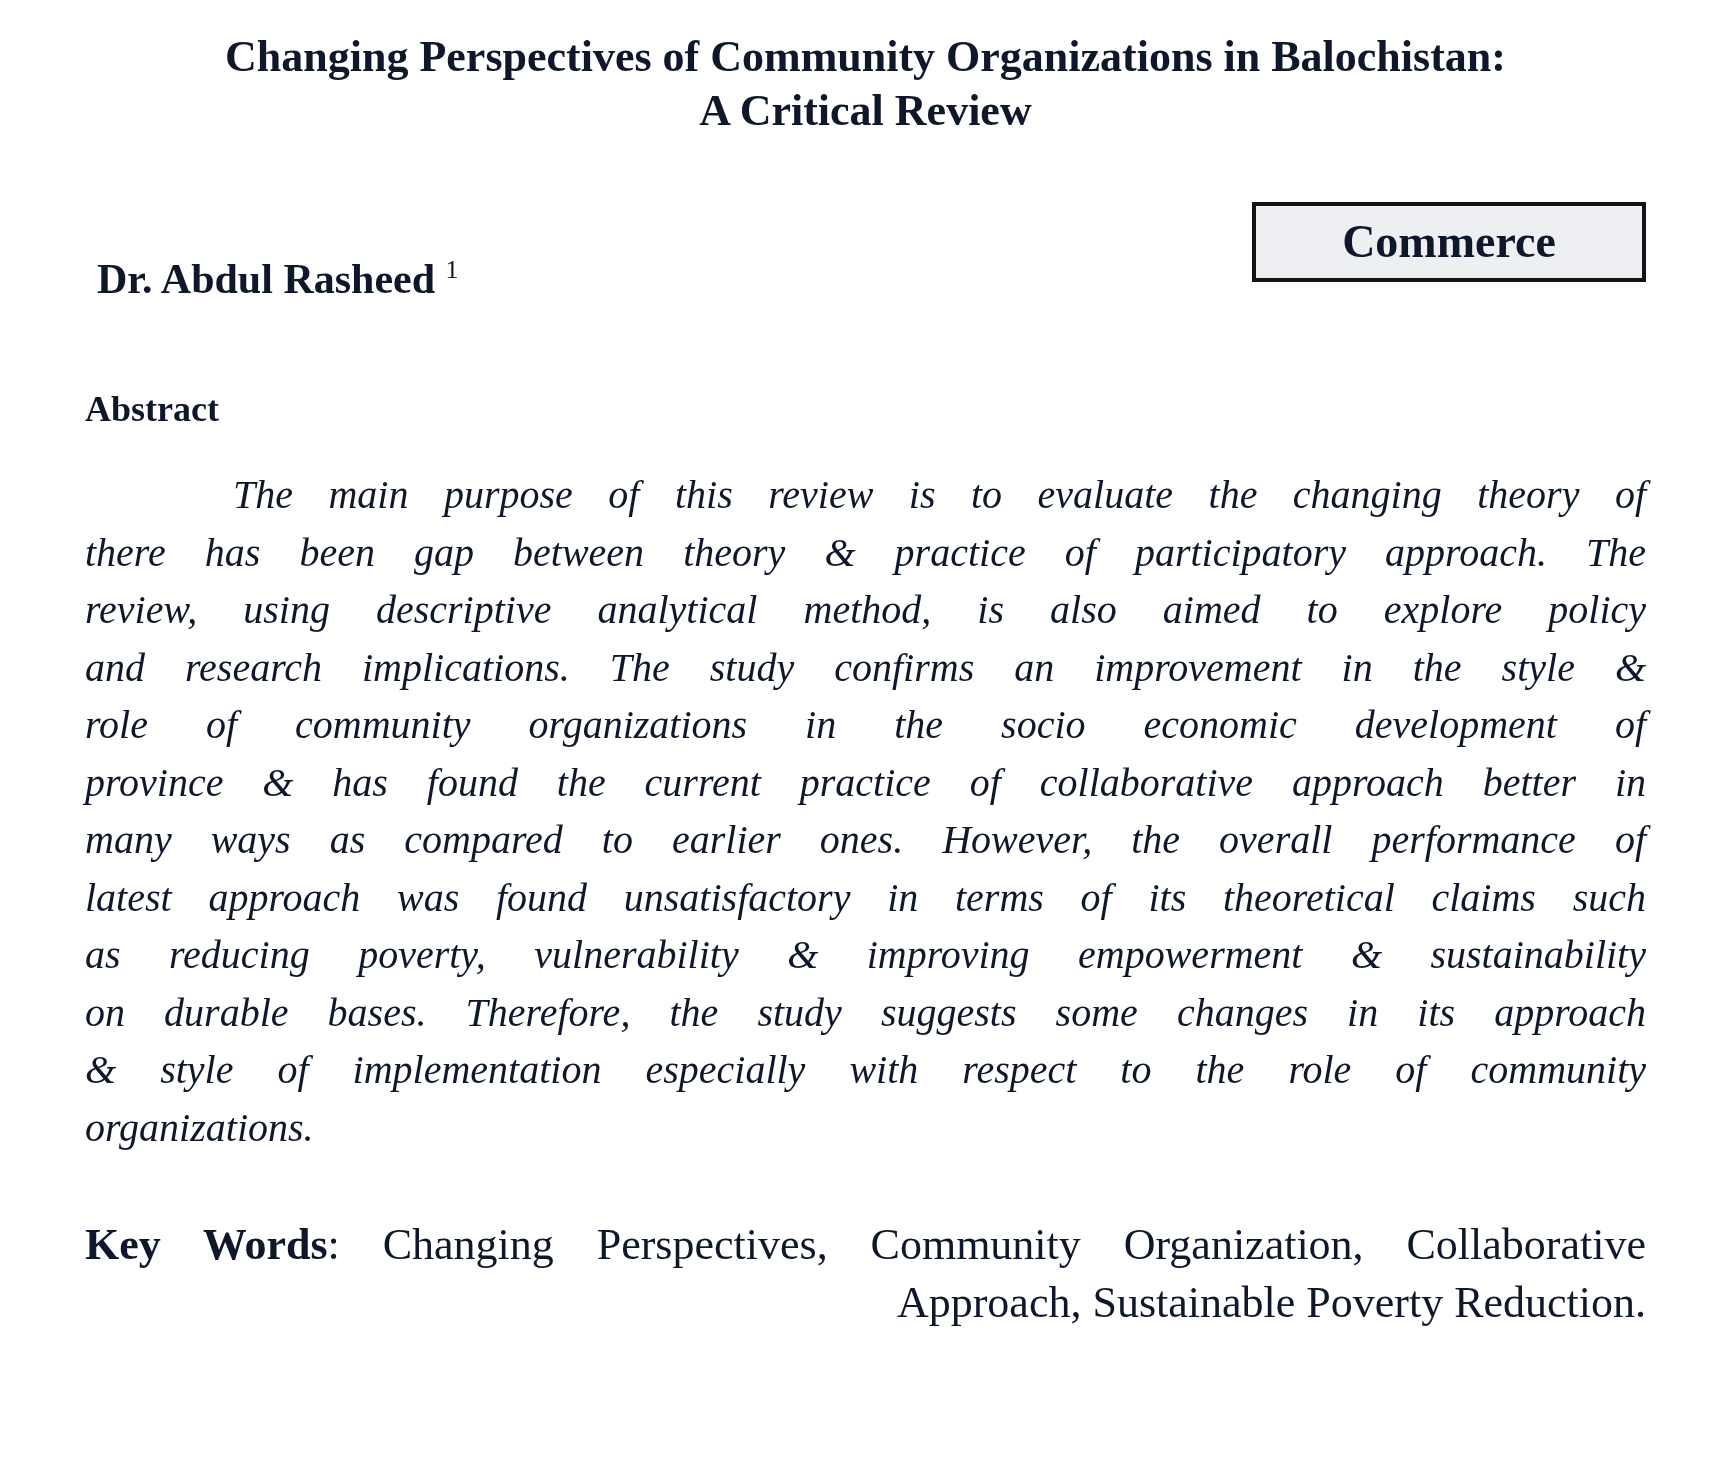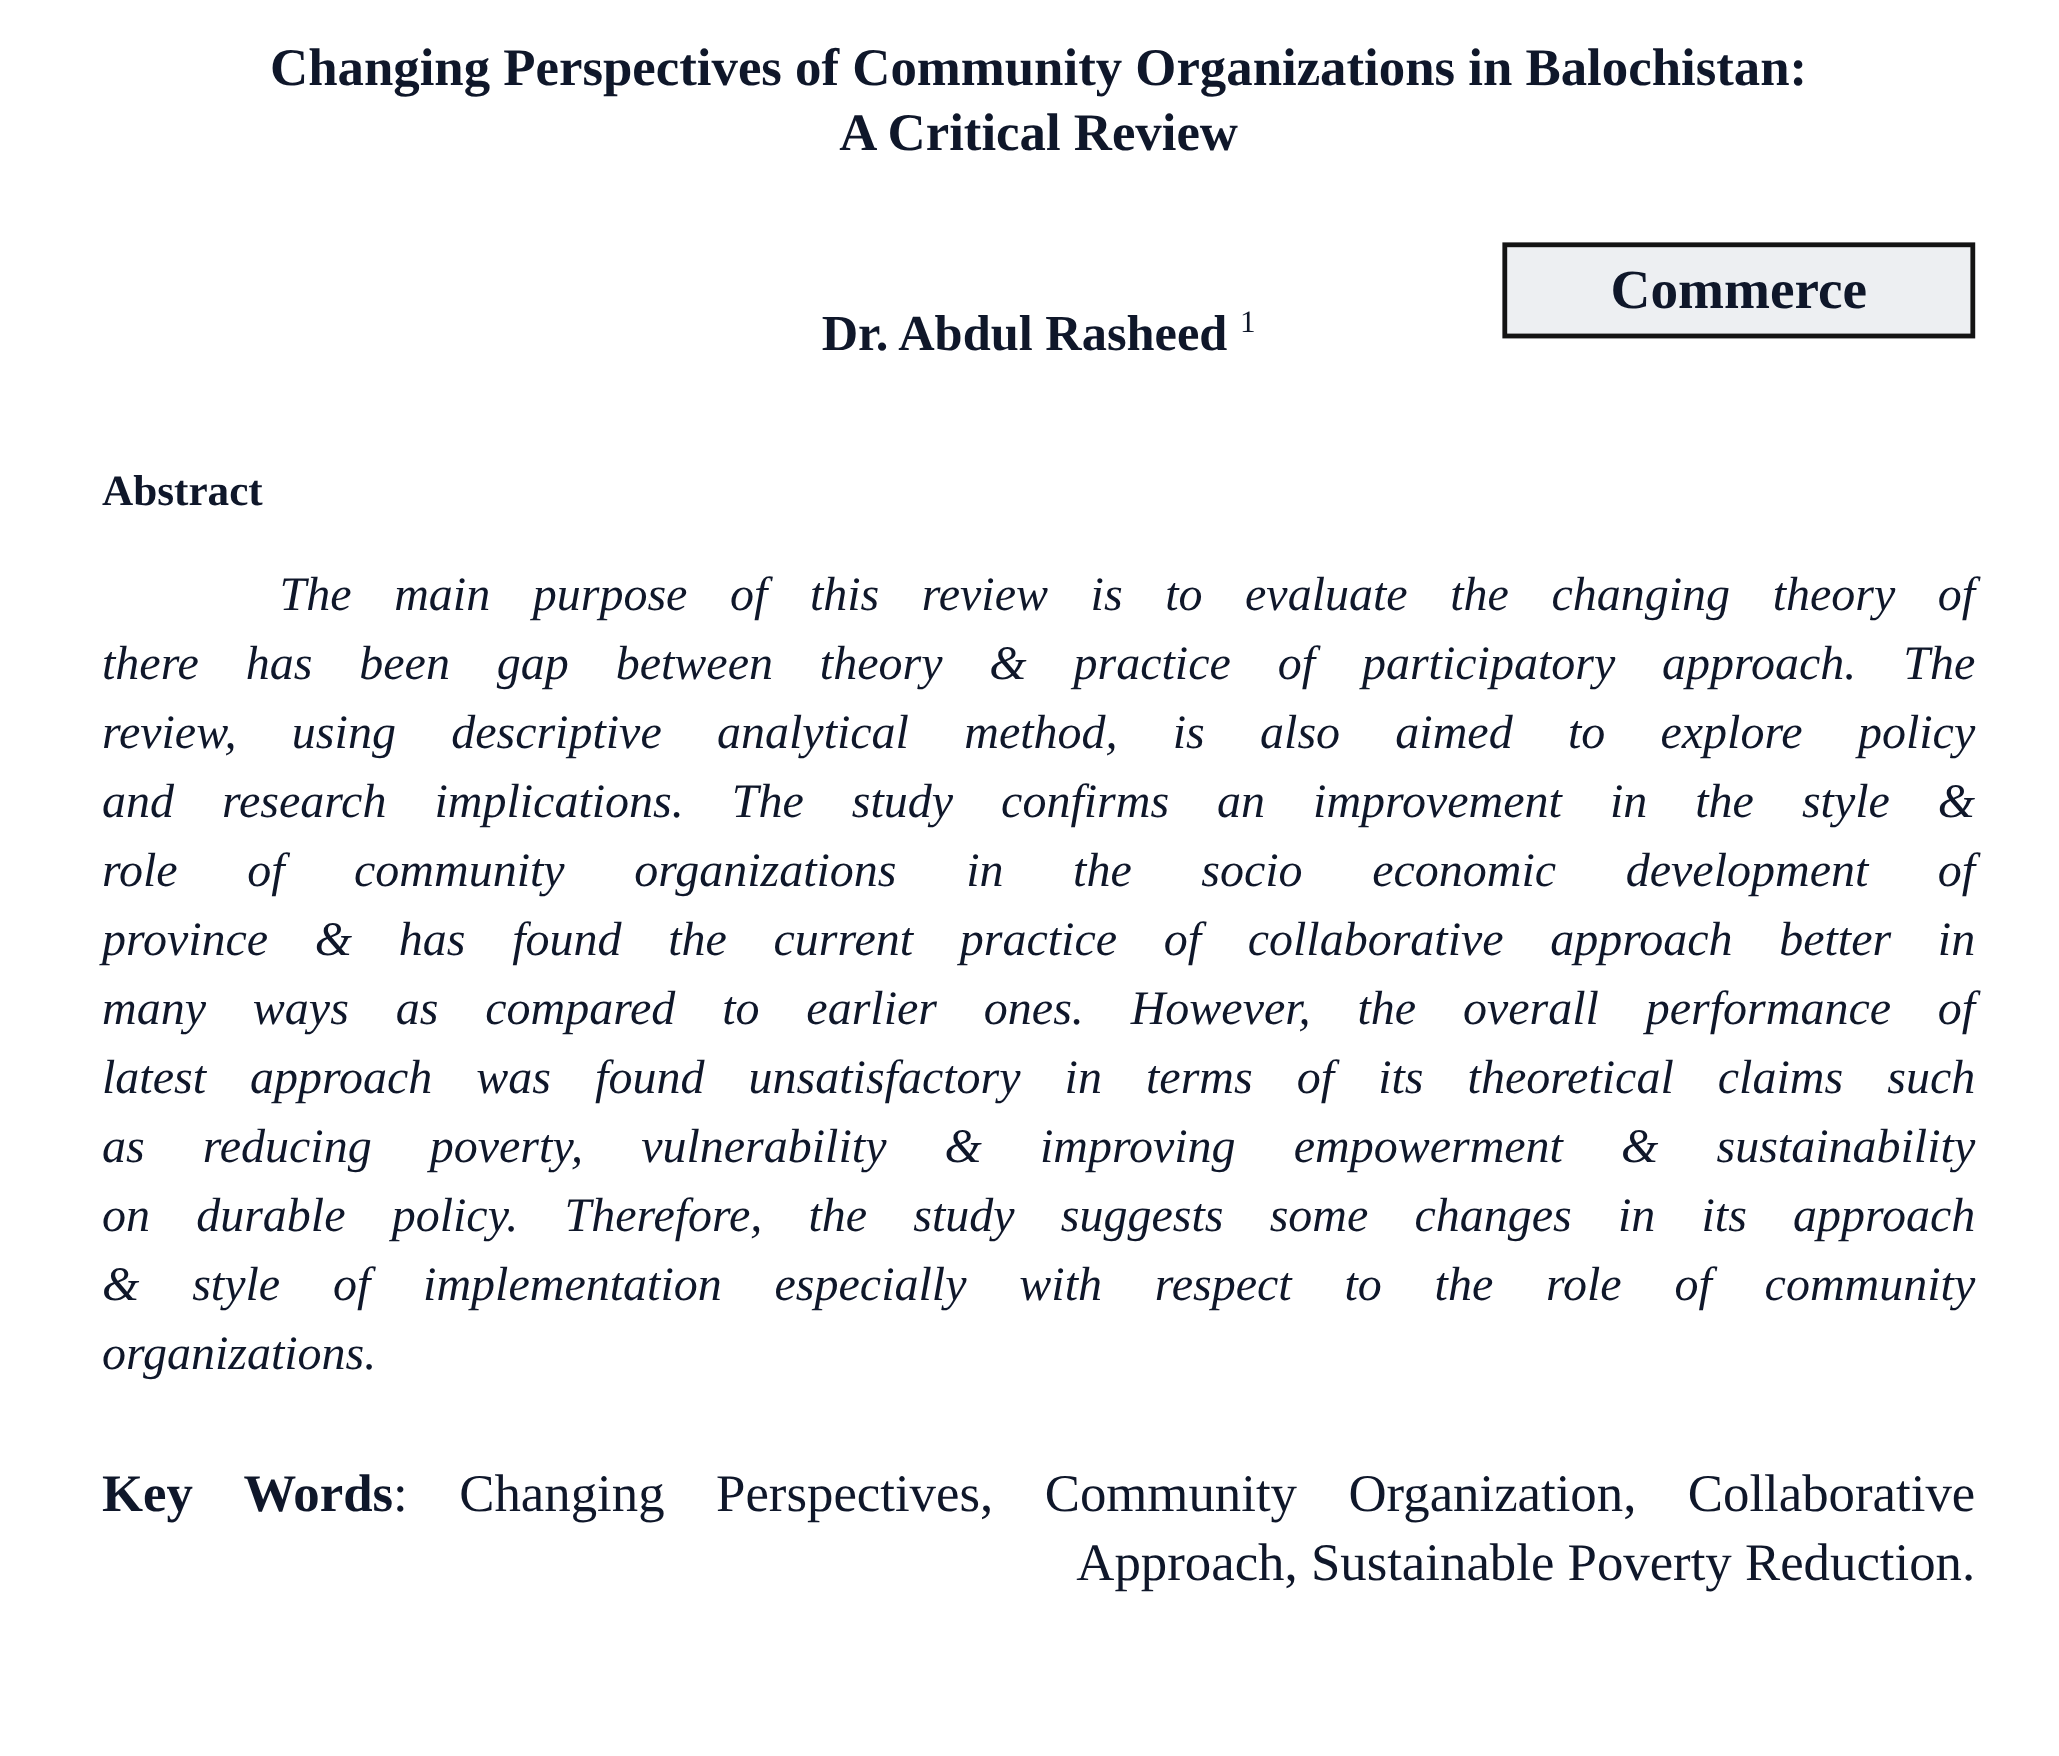--- a/index.html
+++ b/index.html
@@ -35,23 +35,22 @@
     background: #edeff2;
     text-align: center;
     font-size: 46px;
     font-weight: bold;
     line-height: 52px;
     padding: 10px 50px;
   }
   .author-line {
     position: absolute;
     top: 58px;
-    left: 0;
+    left: 12px;
     right: 0;
-    text-align: center;
     font-size: 42px;
     font-weight: bold;
     line-height: 50px;
   }
   .author-line sup {
     font-weight: normal;
     font-size: 26px;
     vertical-align: super;
     line-height: 0;
   }
@@ -113,21 +112,21 @@
   <div class="abstract-body">
     <div class="abstract-line first">The main purpose of this review is to evaluate the changing theory of</div>
     <div class="abstract-line">there has been gap between theory &amp; practice of participatory approach. The</div>
     <div class="abstract-line">review, using descriptive analytical method, is also aimed to explore policy</div>
     <div class="abstract-line">and research implications. The study confirms an improvement in the style &amp;</div>
     <div class="abstract-line">role of community organizations in the socio economic development of</div>
     <div class="abstract-line">province &amp; has found the current practice of collaborative approach better in</div>
     <div class="abstract-line">many ways as compared to earlier ones. However, the overall performance of</div>
     <div class="abstract-line">latest approach was found unsatisfactory in terms of its theoretical claims such</div>
     <div class="abstract-line">as reducing poverty, vulnerability &amp; improving empowerment &amp; sustainability</div>
-    <div class="abstract-line">on durable policy. Therefore, the study suggests some changes in its approach</div>
+    <div class="abstract-line">on durable bases. Therefore, the study suggests some changes in its approach</div>
     <div class="abstract-line">&amp; style of implementation especially with respect to the role of community</div>
     <div class="abstract-line last">organizations.</div>
   </div>
 
   <div class="keywords">
     <div class="keywords-line1">
       <span class="keywords-label">Key Words</span><span>: Changing Perspectives, Community Organization, Collaborative</span>
     </div>
     <div class="keywords-line2">Approach, Sustainable Poverty Reduction.</div>
   </div>

